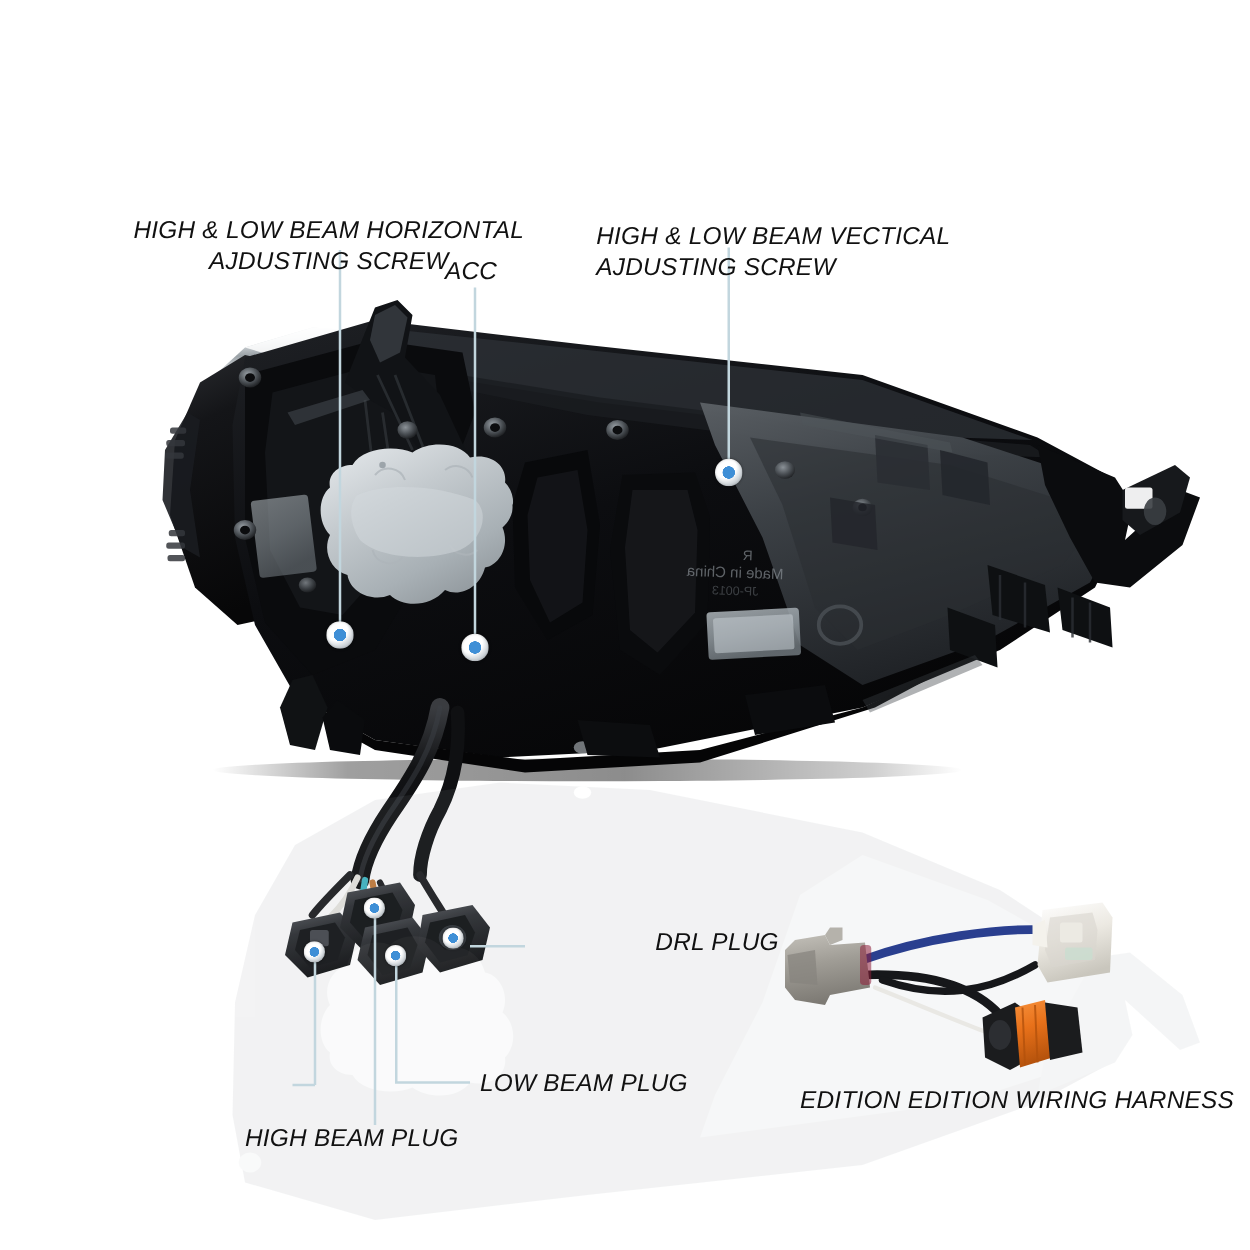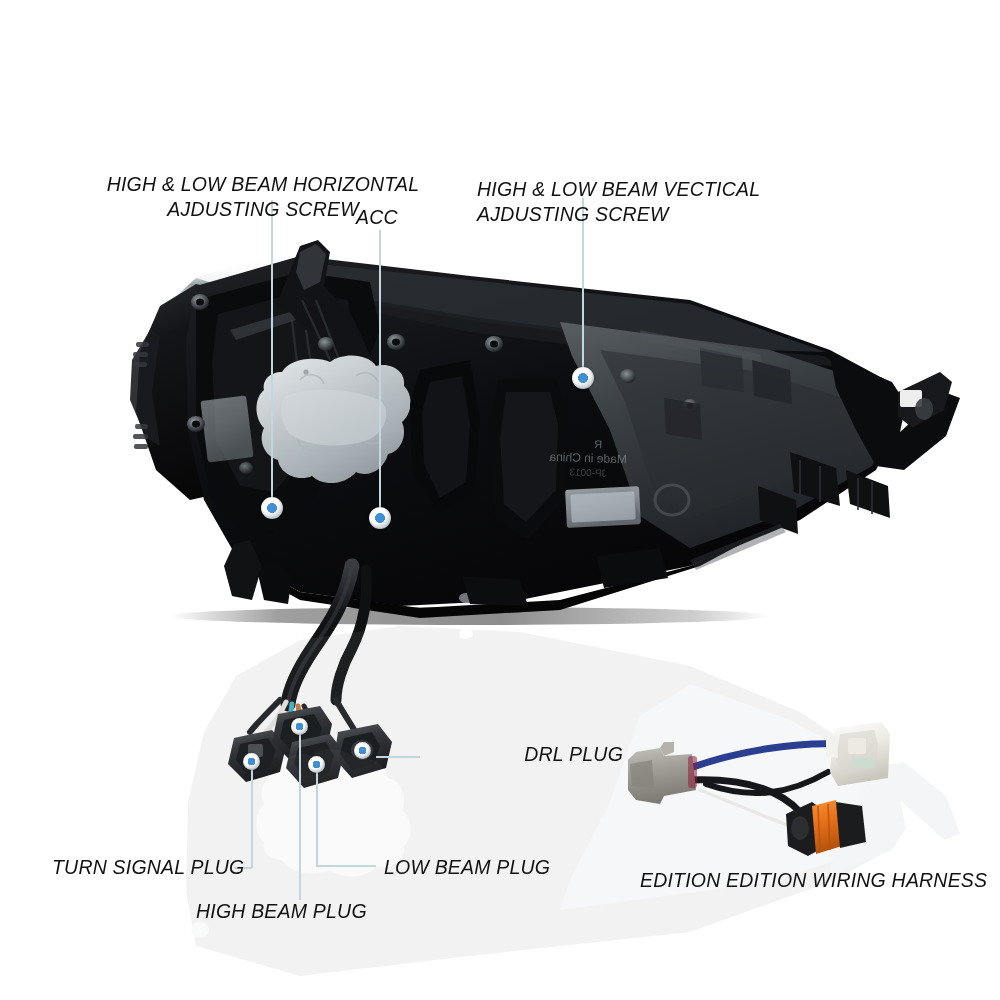--- a/index.html
+++ b/index.html
@@ -391,21 +391,20 @@
   <div class="callout-text" style="left:103px; top:152px; width:320px; text-align:center;margin-top:20px;">HIGH &amp; LOW BEAM HORIZONTAL
 AJDUSTING SCREW</div>
 
   <div class="callout-text" style="left:477px; top:152px; width:340px; text-align:left;margin-top:25px;">HIGH &amp; LOW BEAM VECTICAL
 AJDUSTING SCREW</div>
 
   <div class="callout-text" style="left:356px; top:205px; width:120px; text-align:left;">ACC</div>
 
   <div class="callout-text" style="left:423px; top:742px; width:200px; text-align:right;">DRL PLUG</div>
 
-  <div class="callout-text" style="left:52px; top:855px; width:200px; text-align:left;">TURN SIGNAL PLUG</div>
 
   <div class="callout-text" style="left:196px; top:899px; width:220px; text-align:left;">HIGH BEAM PLUG</div>
 
   <div class="callout-text" style="left:384px; top:855px; width:230px; text-align:left;">LOW BEAM PLUG</div>
 
   <div class="callout-text" style="left:640px; top:868px; width:360px; text-align:left;">EDITION EDITION WIRING HARNESS</div>
 
 </div>
 
 </body></html>

